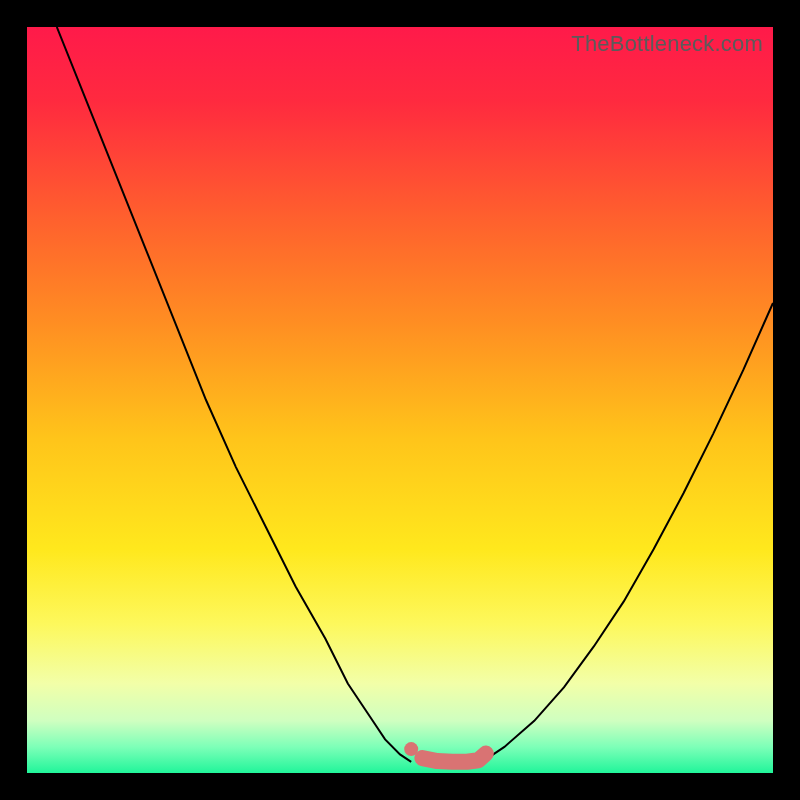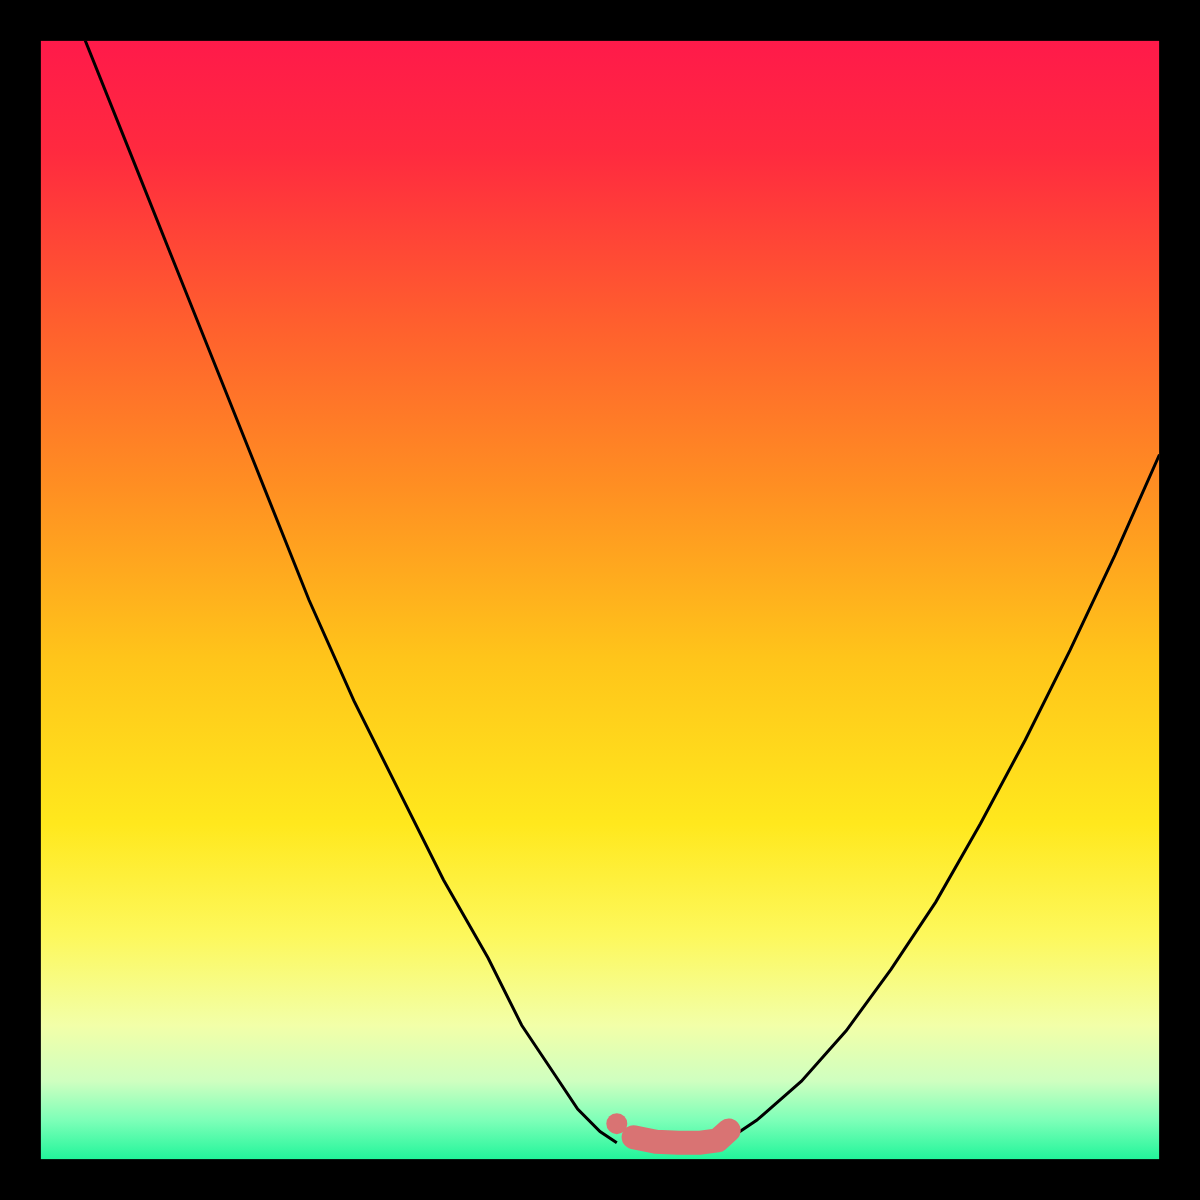--- a/index.html
+++ b/index.html
@@ -61,14 +61,15 @@
           </linearGradient>
       </defs>
       <rect x="0" y="0" width="746" height="746" fill="url(#bg-grad)"></rect>
       <path id="curve-left" fill="none" stroke-width="2" d="M29.8 0.0 L59.7 74.6 L89.5 149.2 L119.4 223.8 L149.2 298.4 L179.0 373.0 L208.9 440.1 L238.7 499.8 L268.6 559.5 L298.4 611.7 L320.8 656.5 L343.2 690.0 L358.1 712.4 L373.0 727.4 L384.2 734.8" stroke="#000000"></path>
       <path id="curve-right" fill="none" stroke-width="2" d="M455.1 734.8 L477.4 719.9 L507.3 693.8 L537.1 660.2 L567.0 619.2 L596.8 574.4 L626.6 522.2 L656.5 466.3 L686.3 406.6 L716.2 343.2 L746.0 276.0" stroke="#000000"></path>
       <g id="markers">
           <circle cx="384.2" cy="722.1" r="7" fill="#d97373"></circle>
           <path d="M395.4 731.1 L410.3 734.1 L425.2 734.8 L440.1 734.8 L451.3 733.3 L458.8 726.6" fill="none" stroke="#d97373" stroke-width="16" stroke-linecap="round" stroke-linejoin="round"></path>
         </g>
     </svg>
+    <div class="watermark">TheBottleneck.com</div>
   </div>
 </div>
 
 </body></html>

